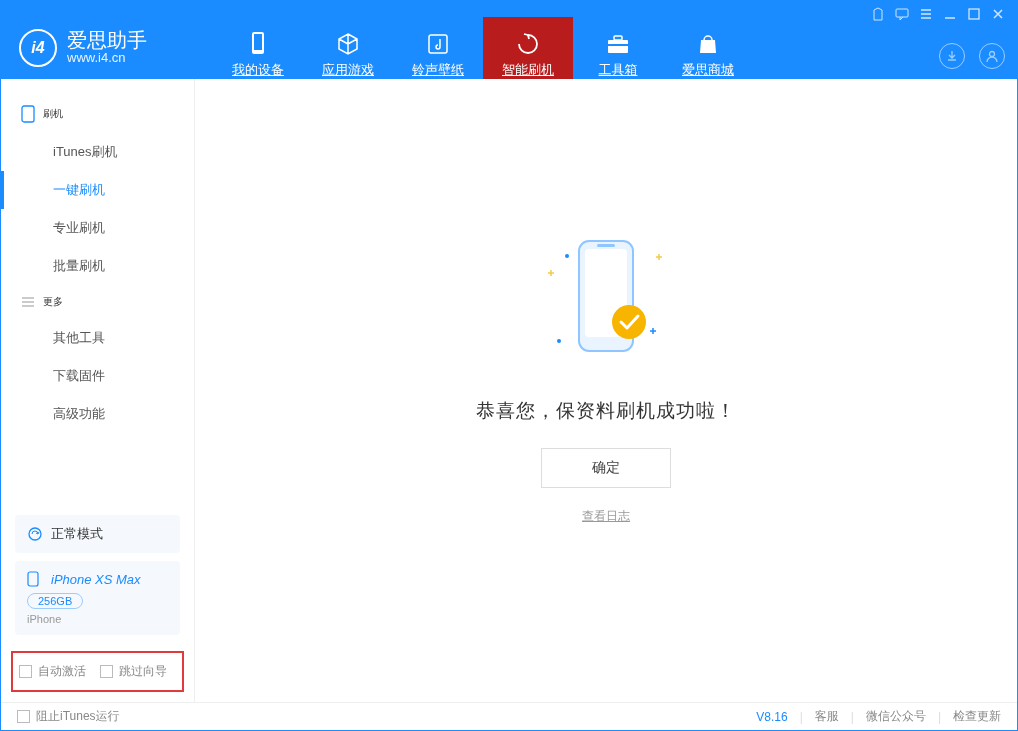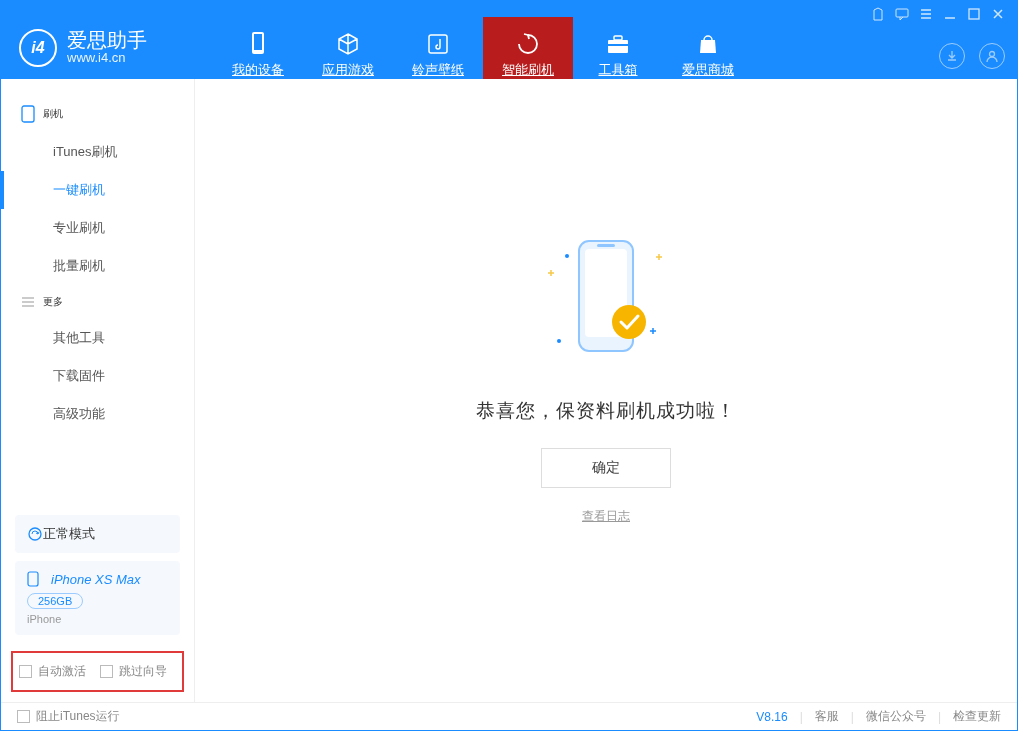--- a/index.html
+++ b/index.html
@@ -23,21 +23,21 @@
 
 .body { display: flex; height: calc(100% - 78px - 28px); }
 .sidebar { width: 194px; border-right: 1px solid #eee; display: flex; flex-direction: column; padding-top: 16px; }
 .side-group-hdr { display: flex; align-items: center; gap: 8px; padding: 10px 20px; font-size: 10px; color: #333; }
 .side-item { padding: 10px 20px 10px 52px; font-size: 13px; color: #555; cursor: pointer; }
 .side-item.active { color: #1a8cff; position: relative; }
 .side-item.active::before { content:""; position:absolute; left:0; top:0; bottom:0; width:3px; background:#1a8cff; }
 .side-spacer { flex: 1; }
 
 .device-box { margin: 8px 14px; background: #f5f8fc; border-radius: 4px; padding: 10px 12px; font-size: 13px; color: #333; }
-.device-box .mode-row { display:flex; align-items:center; }
+.device-box .mode-row { display:flex; align-items:center; gap:8px; }
 .device-box2 { margin: 0 14px 10px; background: #f5f8fc; border-radius: 4px; padding: 10px 12px; font-size: 13px; color:#333; }
 .device-name { color:#1a8cff; font-weight:500; display:flex; align-items:center; gap:12px;font-style:italic; }
 .capacity-badge { display:inline-block; margin-top:6px; padding:1px 10px; border:1px solid #9cccff; border-radius:10px; font-size:11px; color:#1a8cff; }
 .dev-sub { font-size:11px; color:#999; margin-top:4px; }
 
 .chk-row { border: 2px solid #e03a3a; margin: 6px 10px 10px; padding: 10px 6px; display:flex; gap:14px; font-size:12px; color:#888; }
 .chk { display:flex; align-items:center; gap:6px; cursor:pointer; }
 .chk-box { width:13px; height:13px; border:1px solid #bbb; }
 
 

